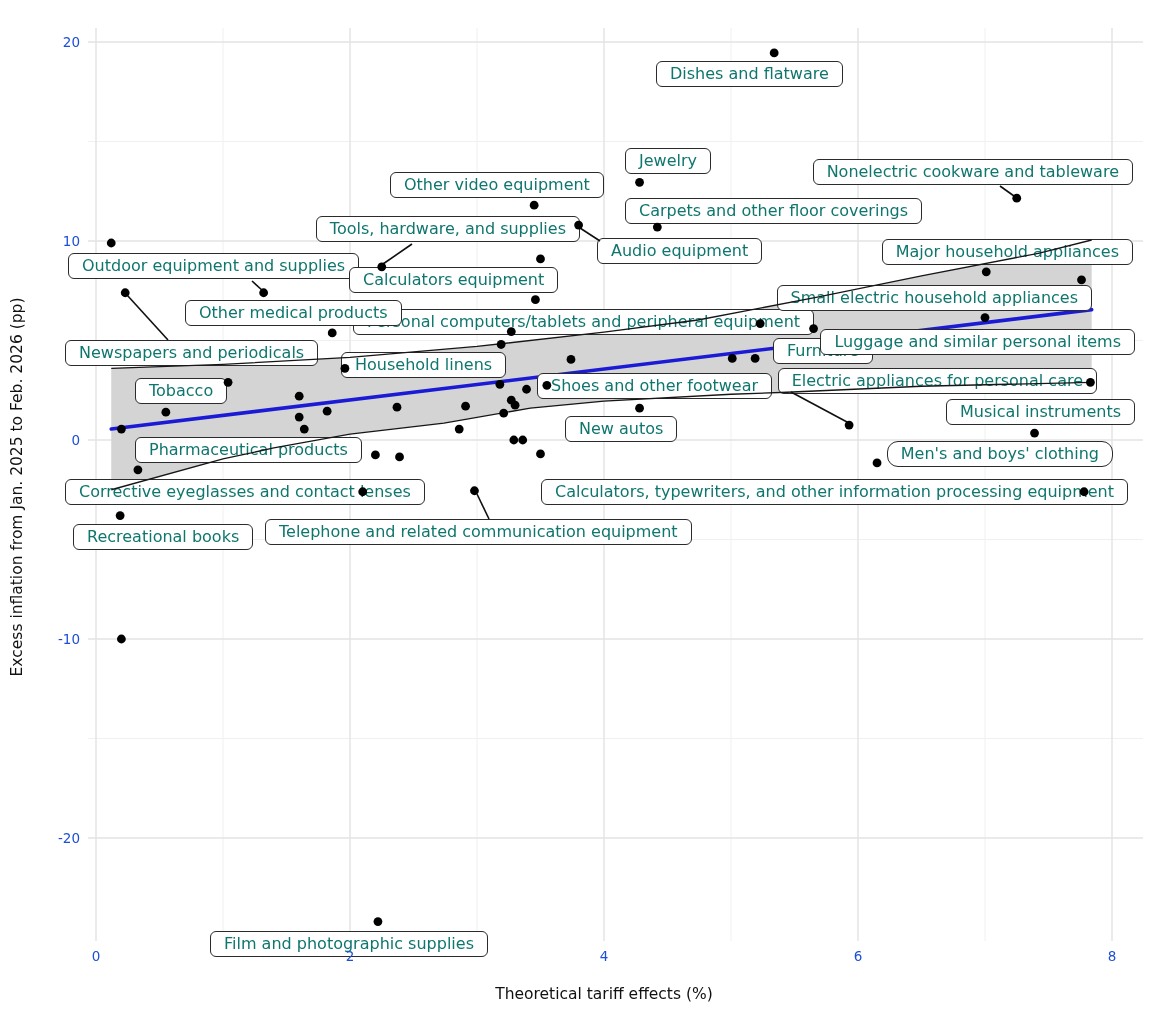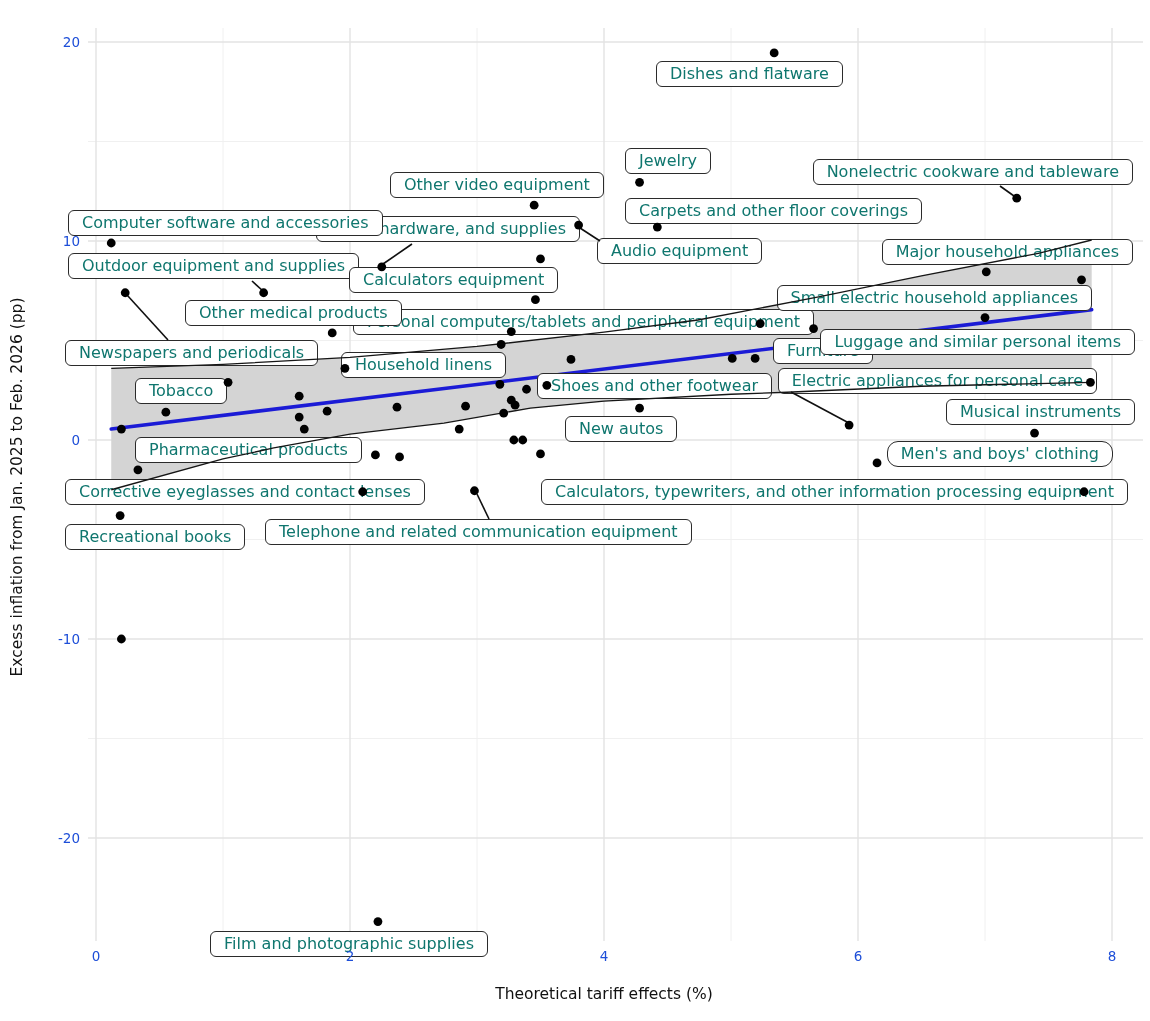--- a/index.html
+++ b/index.html
@@ -47,40 +47,39 @@
   <div id="label-layer">
       <div class="plabel" style="right: 570px; top: 216px;">Tools, hardware, and supplies</div>
       <div class="plabel" style="left: 353px; top: 309px;">Personal computers/tablets and peripheral equipment</div>
       <div class="plabel" style="left: 773px; top: 338px;">Furniture</div>
       <div class="plabel" style="left: 537px; top: 373px;">Shoes and other footwear</div>
       <div class="plabel" style="left: 656px; top: 61px;">Dishes and flatware</div>
       <div class="plabel" style="left: 625px; top: 148px;">Jewelry</div>
       <div class="plabel" style="right: 17px; top: 159px;">Nonelectric cookware and tableware</div>
       <div class="plabel" style="left: 390px; top: 172px;">Other video equipment</div>
       <div class="plabel" style="left: 625px; top: 198px;">Carpets and other floor coverings</div>
-      <div class="plabel" style="left: 68px; top: 210px;">Computer software and accessories</div>
       <div class="plabel" style="left: 597px; top: 238px;">Audio equipment</div>
       <div class="plabel" style="right: 17px; top: 239px;">Major household appliances</div>
       <div class="plabel" style="left: 68px; top: 253px;">Outdoor equipment and supplies</div>
       <div class="plabel" style="left: 349px; top: 267px;">Calculators equipment</div>
       <div class="plabel" style="left: 185px; top: 300px;">Other medical products</div>
       <div class="plabel" style="right: 58px; top: 285px;">Small electric household appliances</div>
       <div class="plabel" style="left: 65px; top: 340px;">Newspapers and periodicals</div>
       <div class="plabel" style="left: 341px; top: 352px;">Household linens</div>
       <div class="plabel" style="right: 15px; top: 329px;">Luggage and similar personal items</div>
       <div class="plabel" style="left: 135px; top: 378px;">Tobacco</div>
       <div class="plabel" style="right: 53px; top: 368px;">Electric appliances for personal care</div>
       <div class="plabel" style="right: 15px; top: 399px;">Musical instruments</div>
       <div class="plabel" style="left: 565px; top: 416px;">New autos</div>
       <div class="plabel" style="left: 135px; top: 437px;">Pharmaceutical products</div>
       <div class="plabel" style="right: 37px; top: 441px; border-radius: 11px;">Men's and boys' clothing</div>
       <div class="plabel" style="left: 65px; top: 479px;">Corrective eyeglasses and contact lenses</div>
       <div class="plabel" style="right: 22px; top: 479px;">Calculators, typewriters, and other information processing equipment</div>
       <div class="plabel" style="left: 265px; top: 519px;">Telephone and related communication equipment</div>
-      <div class="plabel" style="left: 65px; top: 524px;">Recreational books</div>
+      <div class="plabel" style="left: 73px; top: 524px;">Recreational books</div>
       <div class="plabel" style="left: 210px; top: 931px;">Film and photographic supplies</div>
     </div>
   <svg id="overlay-svg" width="1150" height="1021">
       <g>
         <line x1="412" y1="244" x2="383" y2="264" stroke="#101010" stroke-width="1.6"></line>
         <line x1="791" y1="392" x2="847" y2="422" stroke="#101010" stroke-width="1.6"></line>
         <line x1="1000" y1="186" x2="1014" y2="196" stroke="#101010" stroke-width="1.6"></line>
         <line x1="600" y1="241" x2="580" y2="228" stroke="#101010" stroke-width="1.6"></line>
         <line x1="252" y1="281" x2="263" y2="291" stroke="#101010" stroke-width="1.6"></line>
         <line x1="168" y1="340" x2="127" y2="295" stroke="#101010" stroke-width="1.6"></line>

